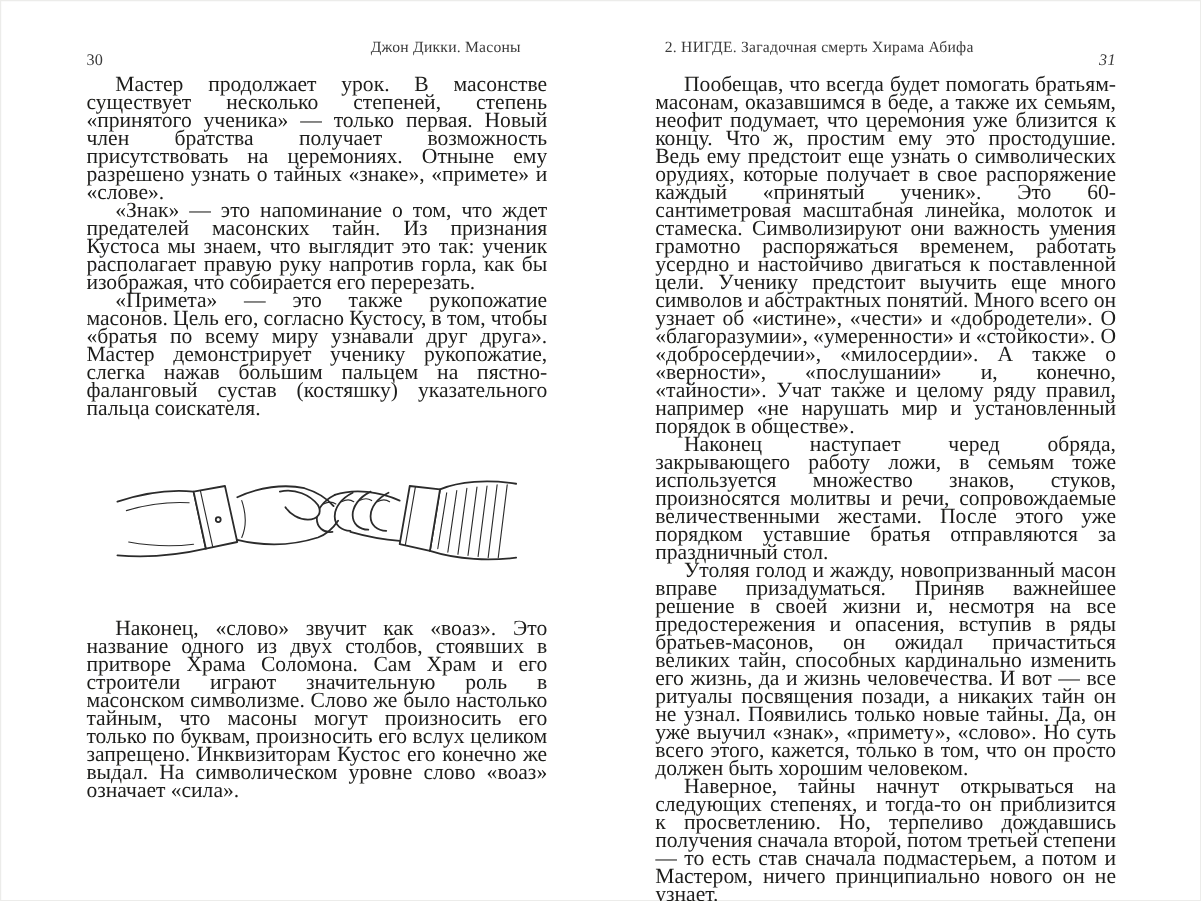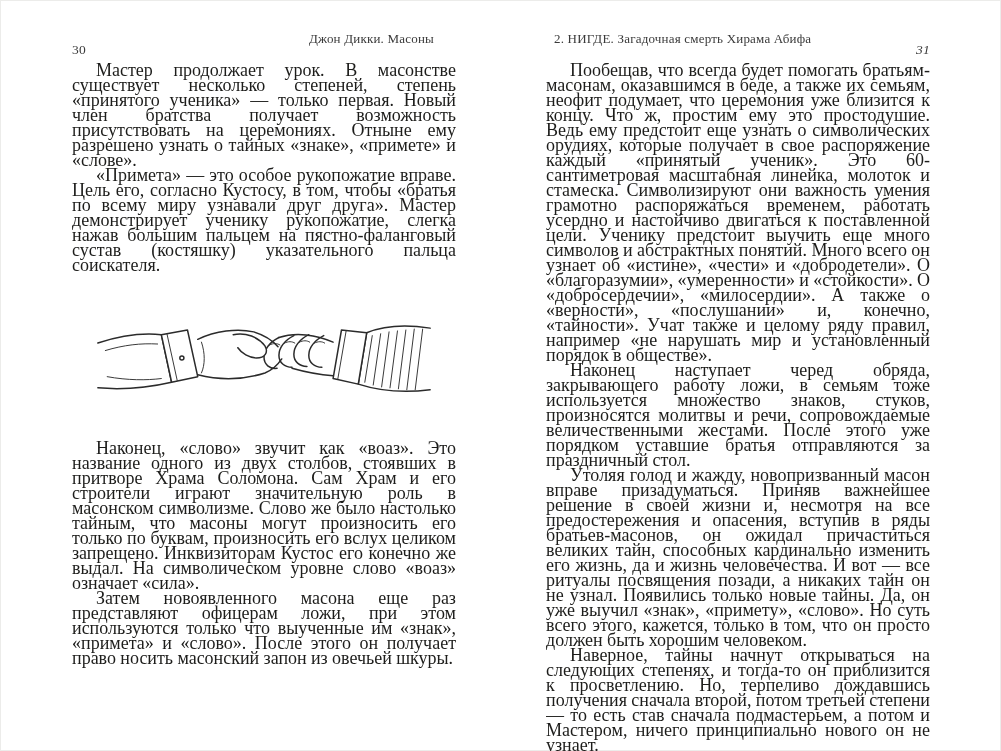--- a/index.html
+++ b/index.html
@@ -82,21 +82,22 @@
 </head>
 <body>
 
 <div class="spread">
 
   <section class="page left">
     <span class="folio">30</span>
     <span class="runhead">Джон Дикки. Масоны</span>
     <div class="textblock">
       <p class="para">Мастер продолжает урок. В масонстве существует несколько степеней, степень «принятого ученика» — только первая. Новый член братства получает возможность присутствовать на церемониях. Отныне ему разрешено узнать о тайных «знаке», «примете» и «слове».</p>
-      <p class="para">«Примета» — это особое рукопожатие вправе. Цель его, согласно Кустосу, в том, чтобы «братья по всему миру узнавали друг друга». Мастер демонстрирует ученику рукопожатие, слегка нажав большим пальцем на пястно-фаланговый сустав (костяшку) указательного пальца соискателя.</p>
+      <p class="para">«Знак» — это напоминание о том, что ждет предателей масонских тайн. Из признания Кустоса мы знаем, что выглядит это так: ученик располагает правую руку напротив горла, как бы изображая, что собирается его перерезать.</p>
+      <p class="para">«Примета» — это также рукопожатие масонов. Цель его, согласно Кустосу, в том, чтобы «братья по всему миру узнавали друг друга». Мастер демонстрирует ученику рукопожатие, слегка нажав большим пальцем на пястно-фаланговый сустав (костяшку) указательного пальца соискателя.</p>
 
       <figure class="illustration">
         <svg width="336" height="140" viewBox="0 0 360 148" fill="none" stroke="currentColor" stroke-width="1.6" stroke-linecap="round" stroke-linejoin="round">
 
           <path d="M2 58 C26 50 50 47 70 49 L81 100 C55 106 26 108 2 106" fill="#ffffff"></path>
           <path d="M10 66 C30 60 48 58 66 59 M12 94 C34 98 54 98 70 96" stroke-width="1"></path>
 
           <path d="M70 49 L98 44 L109 94 L81 100 Z" fill="#ffffff"></path>
           <path d="M76 48 L87 98" stroke-width="1"></path>
           <circle cx="92" cy="74" r="2.2"></circle>
@@ -118,21 +119,20 @@
           <path d="M212 50 C202 55 196 63 196 71 C196 79 202 84 210 84"></path>
           <path d="M228 49 C218 54 212 62 212 70 C212 78 218 83 226 83"></path>
           <path d="M244 50 C234 55 228 63 228 71 C228 79 234 84 242 84"></path>
           <path d="M186 60 C190 58 194 58 197 60 M202 58 C206 56 210 56 213 58 M218 57 C222 55 226 55 229 57 M234 58 C238 56 242 56 245 58" stroke-width="1"></path>
 
           <path d="M147 49 C161 46 174 52 181 61 C185 68 181 74 172 74 C164 74 156 69 152 63" fill="#ffffff"></path>
         </svg>
       </figure>
 
       <p class="para">Наконец, «слово» звучит как «воаз». Это название одного из двух столбов, стоявших в притворе Храма Соломона. Сам Храм и его строители играют значительную роль в масонском символизме. Слово же было настолько тайным, что масоны могут произносить его только по буквам, произносить его вслух целиком запрещено. Инквизиторам Кустос его конечно же выдал. На символическом уровне слово «воаз» означает «сила».</p>
-      <p class="para">Затем новоявленного масона еще раз представляют офицерам ложи, при этом используются только что выученные им «знак», «примета» и «слово». После этого он получает право носить масонский запон из овечьей шкуры.</p>
     </div>
   </section>
 
   <section class="page right">
     <span class="folio">31</span>
     <span class="runhead">2. НИГДЕ. Загадочная смерть Хирама Абифа</span>
     <div class="textblock">
       <p class="para">Пообещав, что всегда будет помогать братьям-масонам, оказавшимся в беде, а также их семьям, неофит подумает, что церемония уже близится к концу. Что ж, простим ему это простодушие. Ведь ему предстоит еще узнать о символических орудиях, которые получает в свое распоряжение каждый «принятый ученик». Это 60-сантиметровая масштабная линейка, молоток и стамеска. Символизируют они важность умения грамотно распоряжаться временем, работать усердно и настойчиво двигаться к поставленной цели. Ученику предстоит выучить еще много символов и абстрактных понятий. Много всего он узнает об «истине», «чести» и «добродетели». О «благоразумии», «умеренности» и «стойкости». О «добросердечии», «милосердии». А также о «верности», «послушании» и, конечно, «тайности». Учат также и целому ряду правил, например «не нарушать мир и установленный порядок в обществе».</p>
       <p class="para">Наконец наступает черед обряда, закрывающего работу ложи, в семьям тоже используется множество знаков, стуков, произносятся молитвы и речи, сопровождаемые величественными жестами. После этого уже порядком уставшие братья отправляются за праздничный стол.</p>
       <p class="para">Утоляя голод и жажду, новопризванный масон вправе призадуматься. Приняв важнейшее решение в своей жизни и, несмотря на все предостережения и опасения, вступив в ряды братьев-масонов, он ожидал причаститься великих тайн, способных кардинально изменить его жизнь, да и жизнь человечества. И вот — все ритуалы посвящения позади, а никаких тайн он не узнал. Появились только новые тайны. Да, он уже выучил «знак», «примету», «слово». Но суть всего этого, кажется, только в том, что он просто должен быть хорошим человеком.</p>

